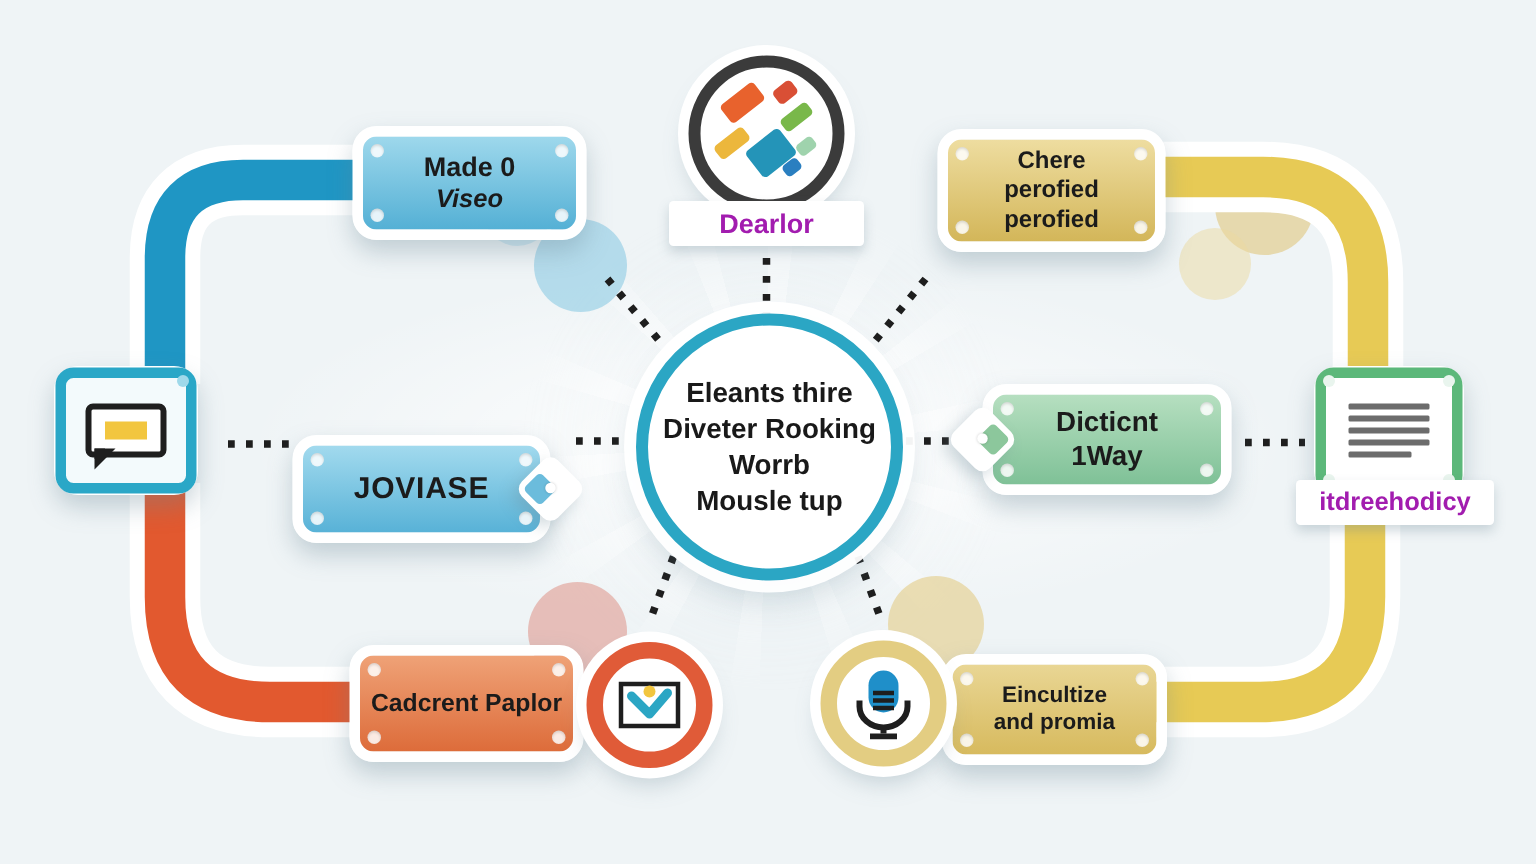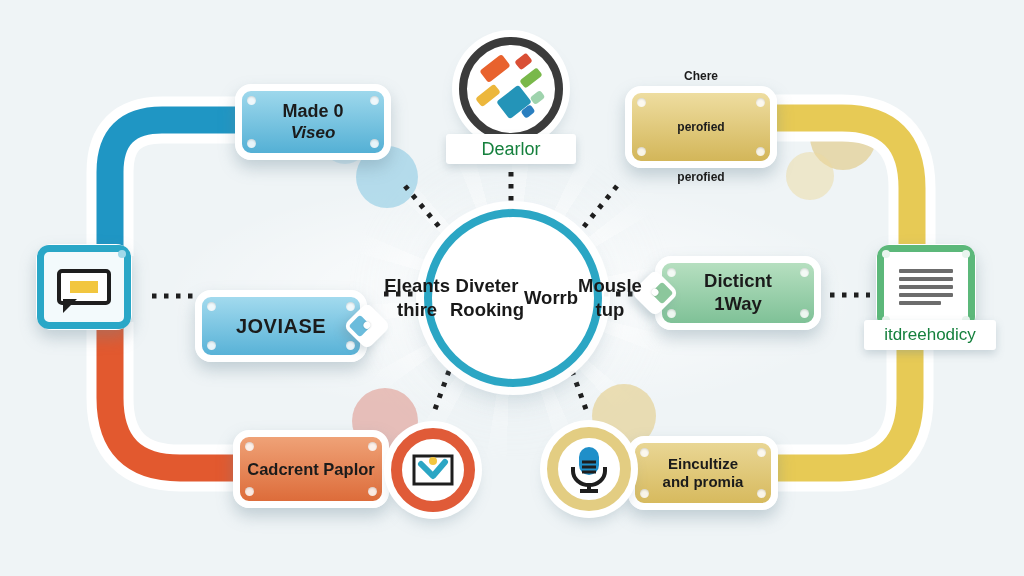--- a/index.html
+++ b/index.html
@@ -41,21 +41,21 @@
     text-align:center;font-weight:700;color:#1b1b1b;
   }
   .plaque .ln{line-height:1.22;}
   .cd{position:absolute;width:9px;height:9px;border-radius:50%;background:rgba(255,255,255,.85);
       box-shadow:inset 0 1px 2px rgba(0,0,0,.15);}
   .cd.tl{left:5px;top:5px;}  .cd.tr{right:5px;top:5px;}
   .cd.bl{left:5px;bottom:5px;} .cd.br{right:5px;bottom:5px;}
 
   .box-blue{left:235px;top:84px;width:142px;height:62px;background:linear-gradient(180deg,#9ed8ec,#54b0d5);font-size:18px;}
   .box-blue .it{font-style:italic;font-size:17px;}
-  .box-gold{left:625px;top:86px;width:138px;height:68px;background:linear-gradient(180deg,#eedda0,#d3b659;);background:linear-gradient(180deg,#eedda0,#d3b659);font-size:12px;gap:36px;}
+  .box-gold{left:625px;top:86px;width:138px;height:68px;background:linear-gradient(180deg,#eedda0,#d3b659;);background:linear-gradient(180deg,#eedda0,#d3b659);font-size:16px;}
   .box-orange{left:233px;top:430px;width:142px;height:64px;background:linear-gradient(180deg,#efa277,#dd6c3a);font-size:16.5px;}
   .box-gold2{left:628px;top:436px;width:136px;height:60px;background:linear-gradient(180deg,#e9d694,#d7ba5e);font-size:15px;}
 
   
   .tag{overflow:visible;}
   .tag-left{left:195px;top:260px;width:158px;height:58px;background:linear-gradient(180deg,#a2daee,#58b2d7);
             font-size:20px;letter-spacing:.5px;margin-top:30px;}
   .tag-right{left:655px;top:256px;width:152px;height:60px;background:linear-gradient(180deg,#b6dfc0,#7fc197);font-size:18.5px;}
   .pt{position:absolute;width:34px;height:34px;background:#fff;border-radius:7px;
       box-shadow:0 6px 10px rgba(105,135,150,.3);z-index:-1;}
@@ -64,21 +64,21 @@
   .pt-in{position:absolute;width:16px;height:16px;border-radius:3px;}
   .pt-in.blue{background:#6bbcdc;left:4px;top:14px;transform:rotate(0deg);}
   .pt-in.green{background:#8cc79c;left:14px;top:4px;}
   .pt-dot{position:absolute;width:7px;height:7px;border-radius:50%;background:#fff;left:13px;top:13px;box-shadow:0 0 2px rgba(0,0,0,.2);}
 
   
   .strip{
     position:absolute;z-index:4;background:#fff;border-radius:3px;
     box-shadow:0 4px 8px rgba(110,135,150,.3);
     display:flex;align-items:center;justify-content:center;
-    font-weight:400;font-size:17px;color:#15803d;
+    font-weight:700;font-size:17px;color:#a21caf;
   }
 
   
   .card{
     position:absolute;z-index:3;background:#fff;border-radius:16px;
     box-shadow:0 8px 16px rgba(105,135,150,.35);
     display:flex;align-items:center;justify-content:center;
   }
   .frame{
     border-radius:12px;display:flex;align-items:center;justify-content:center;position:relative;
@@ -116,21 +116,21 @@
   .p7{width:12px;height:9px;left:55px;top:62px;transform:rotate(-38deg);background:#2a7fc0;}
 
   .imgchk{left:391px;top:428px;width:62px;height:62px;border:11px solid #e05b38;}
   .micring{left:547px;top:427px;width:62px;height:62px;border:11px solid #e3cd82;}
 
   
   .center-circle{
     position:absolute;z-index:4;left:424px;top:209px;width:162px;height:162px;border-radius:50%;
     background:#fff;border:8px solid #2ba6c4;
     box-shadow:0 0 0 8px rgba(255,255,255,.95),0 12px 22px rgba(105,140,155,.3);
-    display:flex;flex-direction:row;align-items:center;justify-content:center;
+    display:flex;flex-direction:column;align-items:center;justify-content:center;
     text-align:center;font-weight:700;font-size:18.5px;line-height:1.3;color:#191919;
   }
 </style>
 </head>
 <body>
 
 <div class="stage">
 
   <div class="glow"></div>
   <div class="burst"></div>

